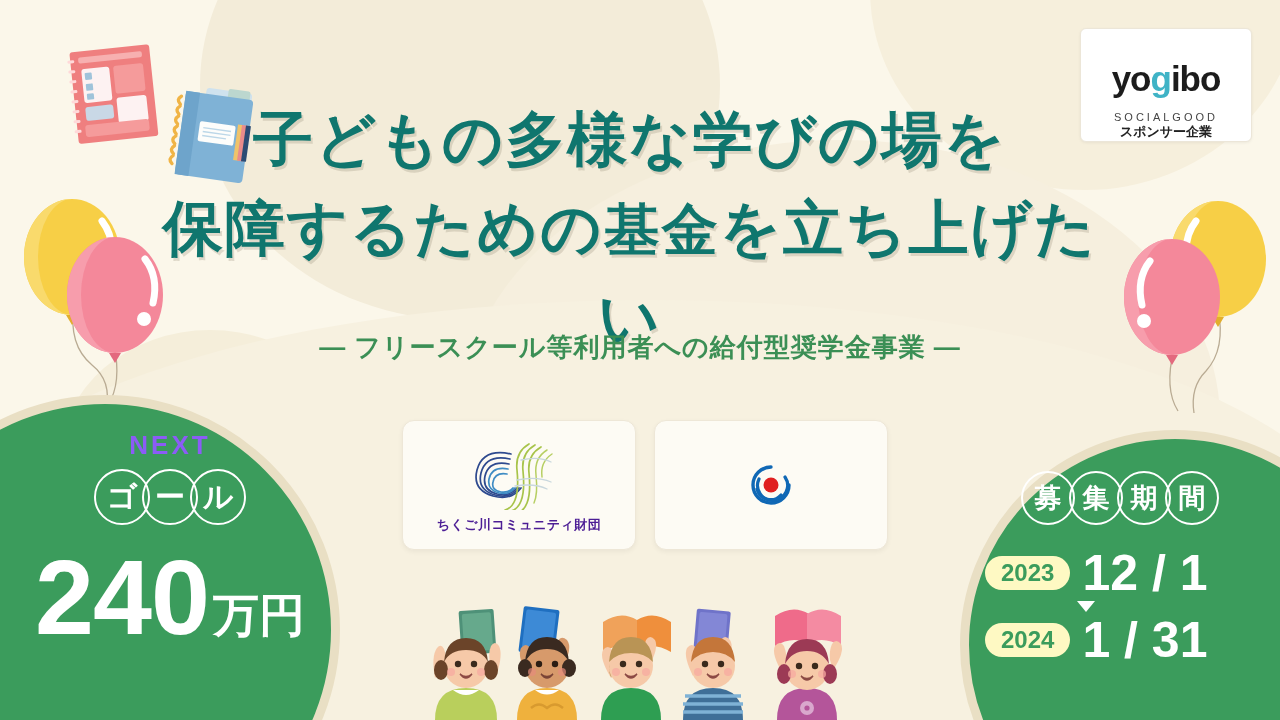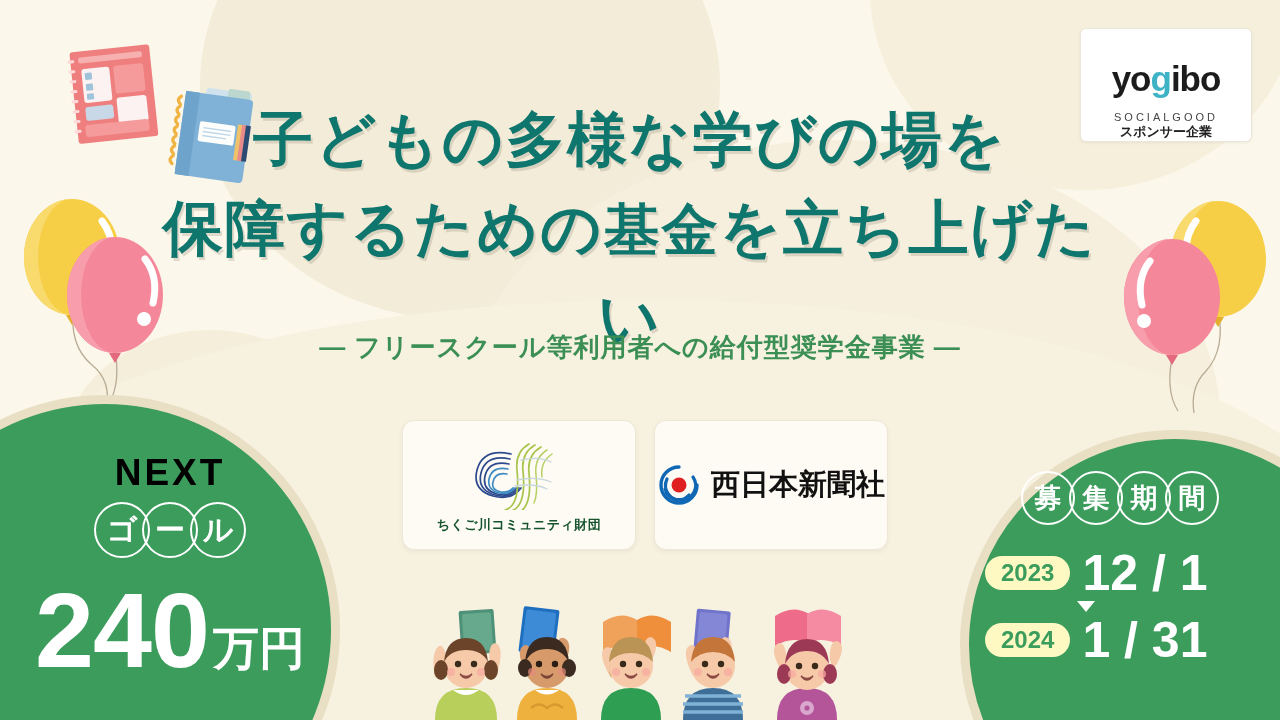--- a/index.html
+++ b/index.html
@@ -31,22 +31,22 @@
   .gc-left{width:470px;height:470px;left:-130px;top:395px;}
   .gc-right{width:430px;height:430px;left:960px;top:430px;}
 
   
   .left-content{
     position:absolute;left:0px;top:430px;width:340px;height:290px;
     display:flex;flex-direction:column;align-items:center;
     color:#ffffff;pointer-events:none;
   }
   .next-label{
-    font-size:37px;font-weight:700;letter-spacing:3px;
-    margin-top:22px;color:#000000;
+    font-size:26px;font-weight:700;letter-spacing:3px;
+    color:#8b5cf6;
   }
   .goal-row{display:flex;margin-top:8px;}
   .goal-chip{
     width:56px;height:56px;border-radius:50%;
     border:2.5px solid #ffffff;
     display:flex;align-items:center;justify-content:center;
     font-size:30px;font-weight:700;color:#ffffff;
     margin-left:-8px;box-sizing:border-box;
   }
   .goal-chip:first-child{margin-left:0;}
@@ -134,21 +134,21 @@
   
   .logo-card{
     position:absolute;background:#fdfbf4;
     border:1px solid #eee7d7;border-radius:12px;
     box-shadow:0 2px 5px rgba(0,0,0,.05);
     display:flex;flex-direction:column;align-items:center;justify-content:center;
   }
   .card-a{left:402px;top:420px;width:232px;height:128px;}
   .card-b{left:654px;top:420px;width:232px;height:128px;}
   .card-a-caption{
-    font-size:13px;font-weight:700;color:#14532d;margin-top:6px;letter-spacing:.5px;
+    font-size:13px;font-weight:700;color:#4c1d95;margin-top:6px;letter-spacing:.5px;
   }
   .nishinippon-row{display:flex;align-items:center;}
   .nishinippon-name{
     font-size:29px;font-weight:700;color:#111;margin-left:10px;letter-spacing:0px;
   }
 
   
   .deco{position:absolute;}
   svg{display:block;}
 </style>
@@ -334,21 +334,20 @@
   </div>
 
   <div class="logo-card card-b">
     <div class="nishinippon-row">
       <svg width="44" height="44" viewBox="0 0 44 44">
         <path d="M22 4 a18 18 0 1 0 18 18" fill="none" stroke="#1068b5" stroke-width="3.4" stroke-linecap="round"></path>
         <path d="M36 14 a15 15 0 1 1 -26 2" fill="none" stroke="#1068b5" stroke-width="3.2" stroke-linecap="round"></path>
         <path d="M8 26 a14 14 0 0 0 24 6" fill="none" stroke="#1068b5" stroke-width="3.2" stroke-linecap="round"></path>
         <circle cx="22" cy="22" r="7.5" fill="#e02020"></circle>
       </svg>
-      <div class="nishinippon-name">西日本新聞社</div>
     </div>
   </div>
 
   <div class="deco" style="left:405px;top:604px;">
     <svg width="470" height="116" viewBox="0 0 470 116">
 
       <g>
         <rect x="55" y="6" width="35" height="44" rx="2" fill="#4e9178" transform="rotate(-4 72 28)"></rect>
         <rect x="58" y="9" width="29" height="38" rx="2" fill="#66a98c" transform="rotate(-4 72 28)"></rect>
         <path d="M30 74 q-4 -22 2 -30 q4 -5 7 1 q3 7 1 18" fill="#f6c9a8"></path>

